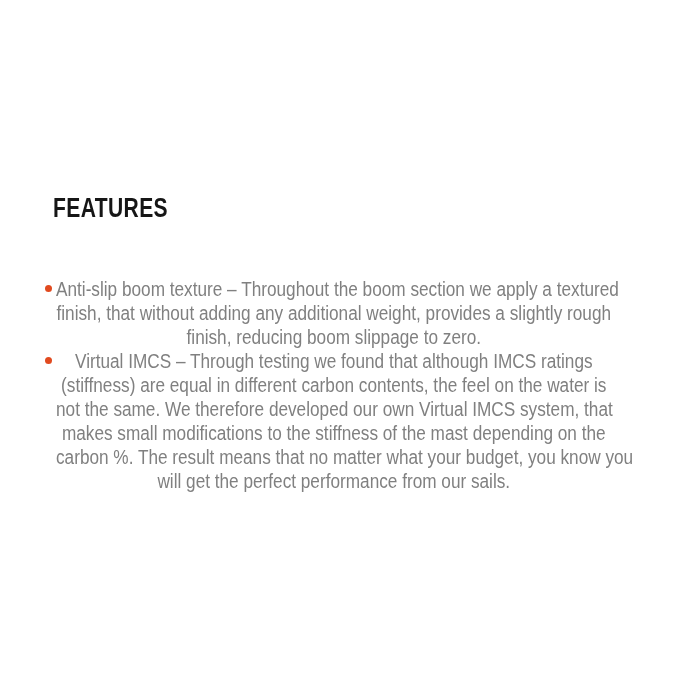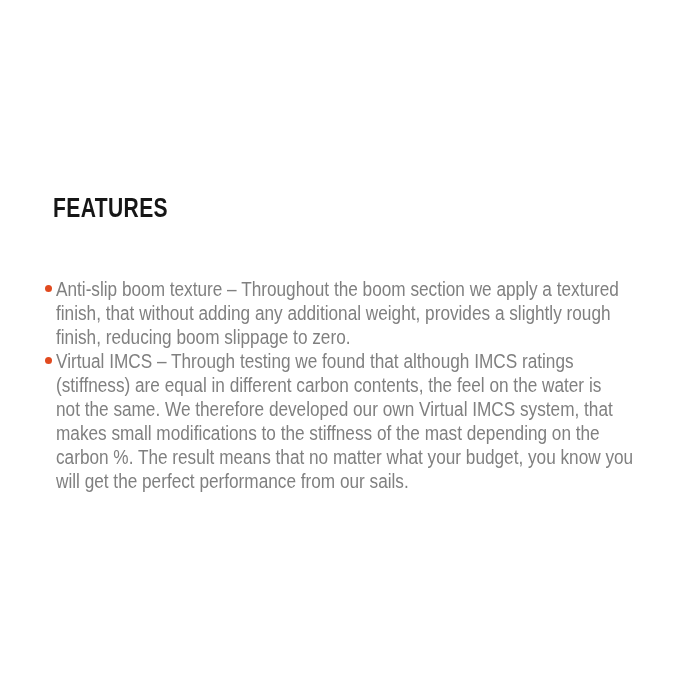--- a/index.html
+++ b/index.html
@@ -11,20 +11,21 @@
     overflow: hidden;
   }
   .canvas {
     position: absolute;
     top: 0;
     left: 0;
     width: 700px;
     height: 700px;
     background: #ffffff;
     font-family: "Liberation Sans", "DejaVu Sans", sans-serif;
+    text-align: center;
   }
   .heading {
     position: absolute;
     left: 53px;
     top: 195px;
     margin: 0;
     font-size: 27px;
     line-height: 27px;
     font-weight: bold;
     color: #161616;

